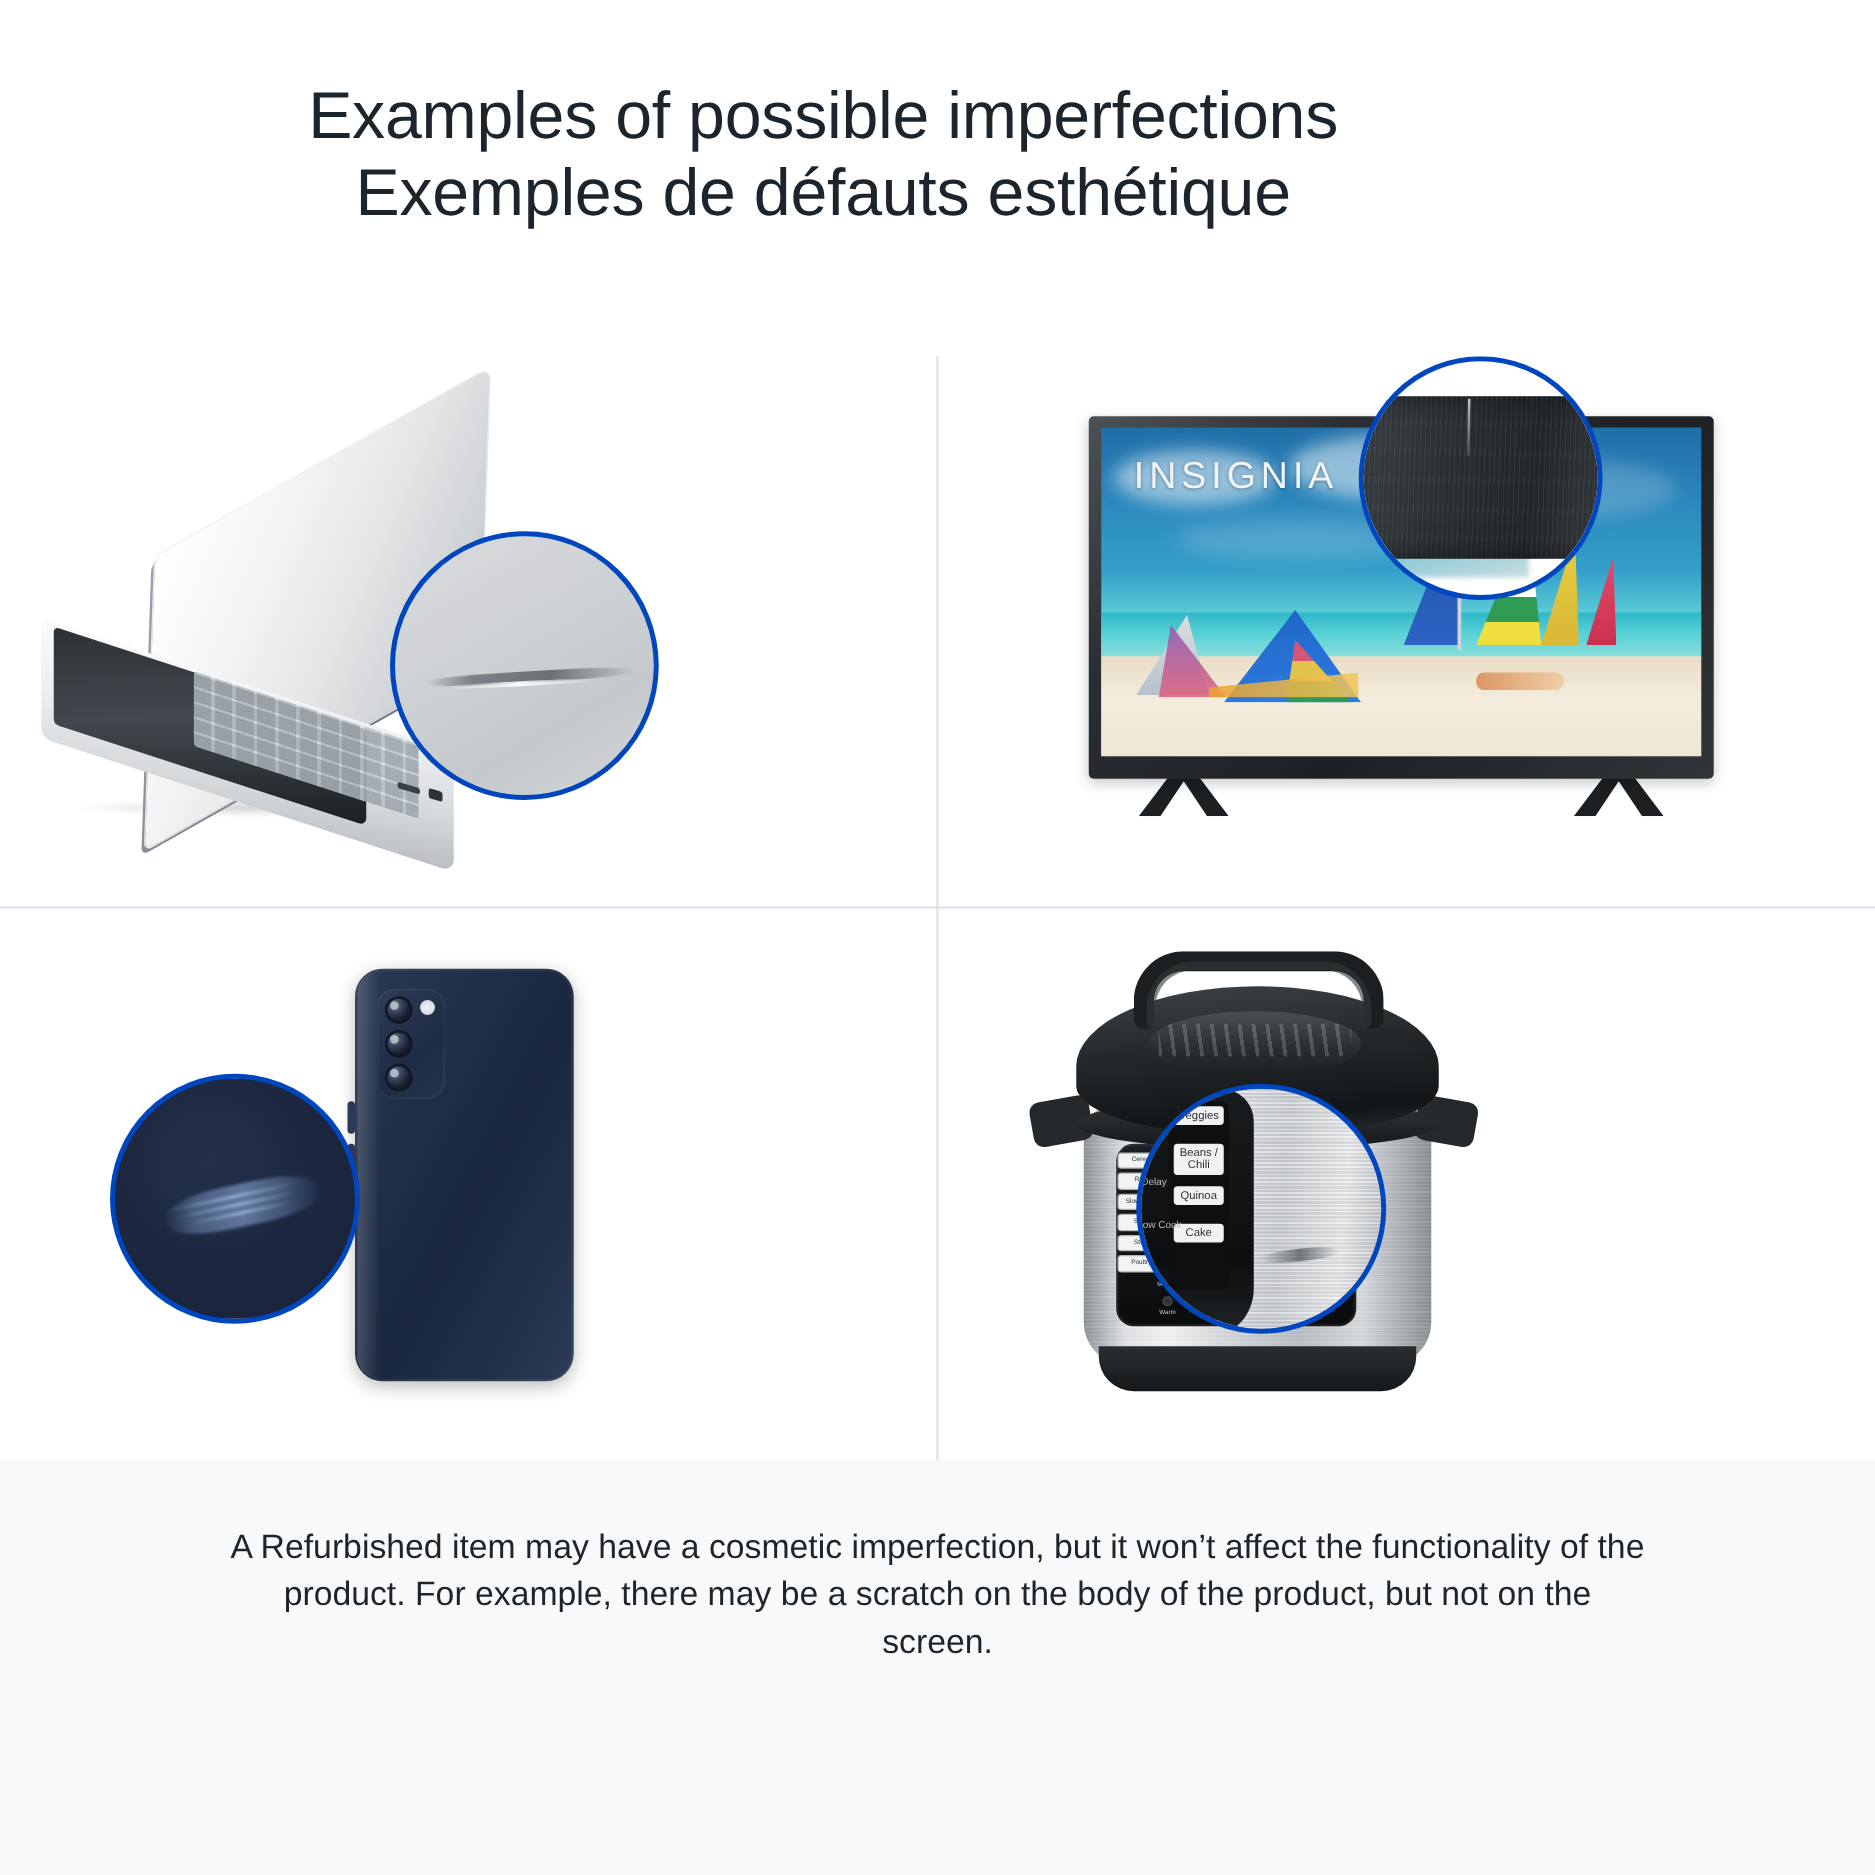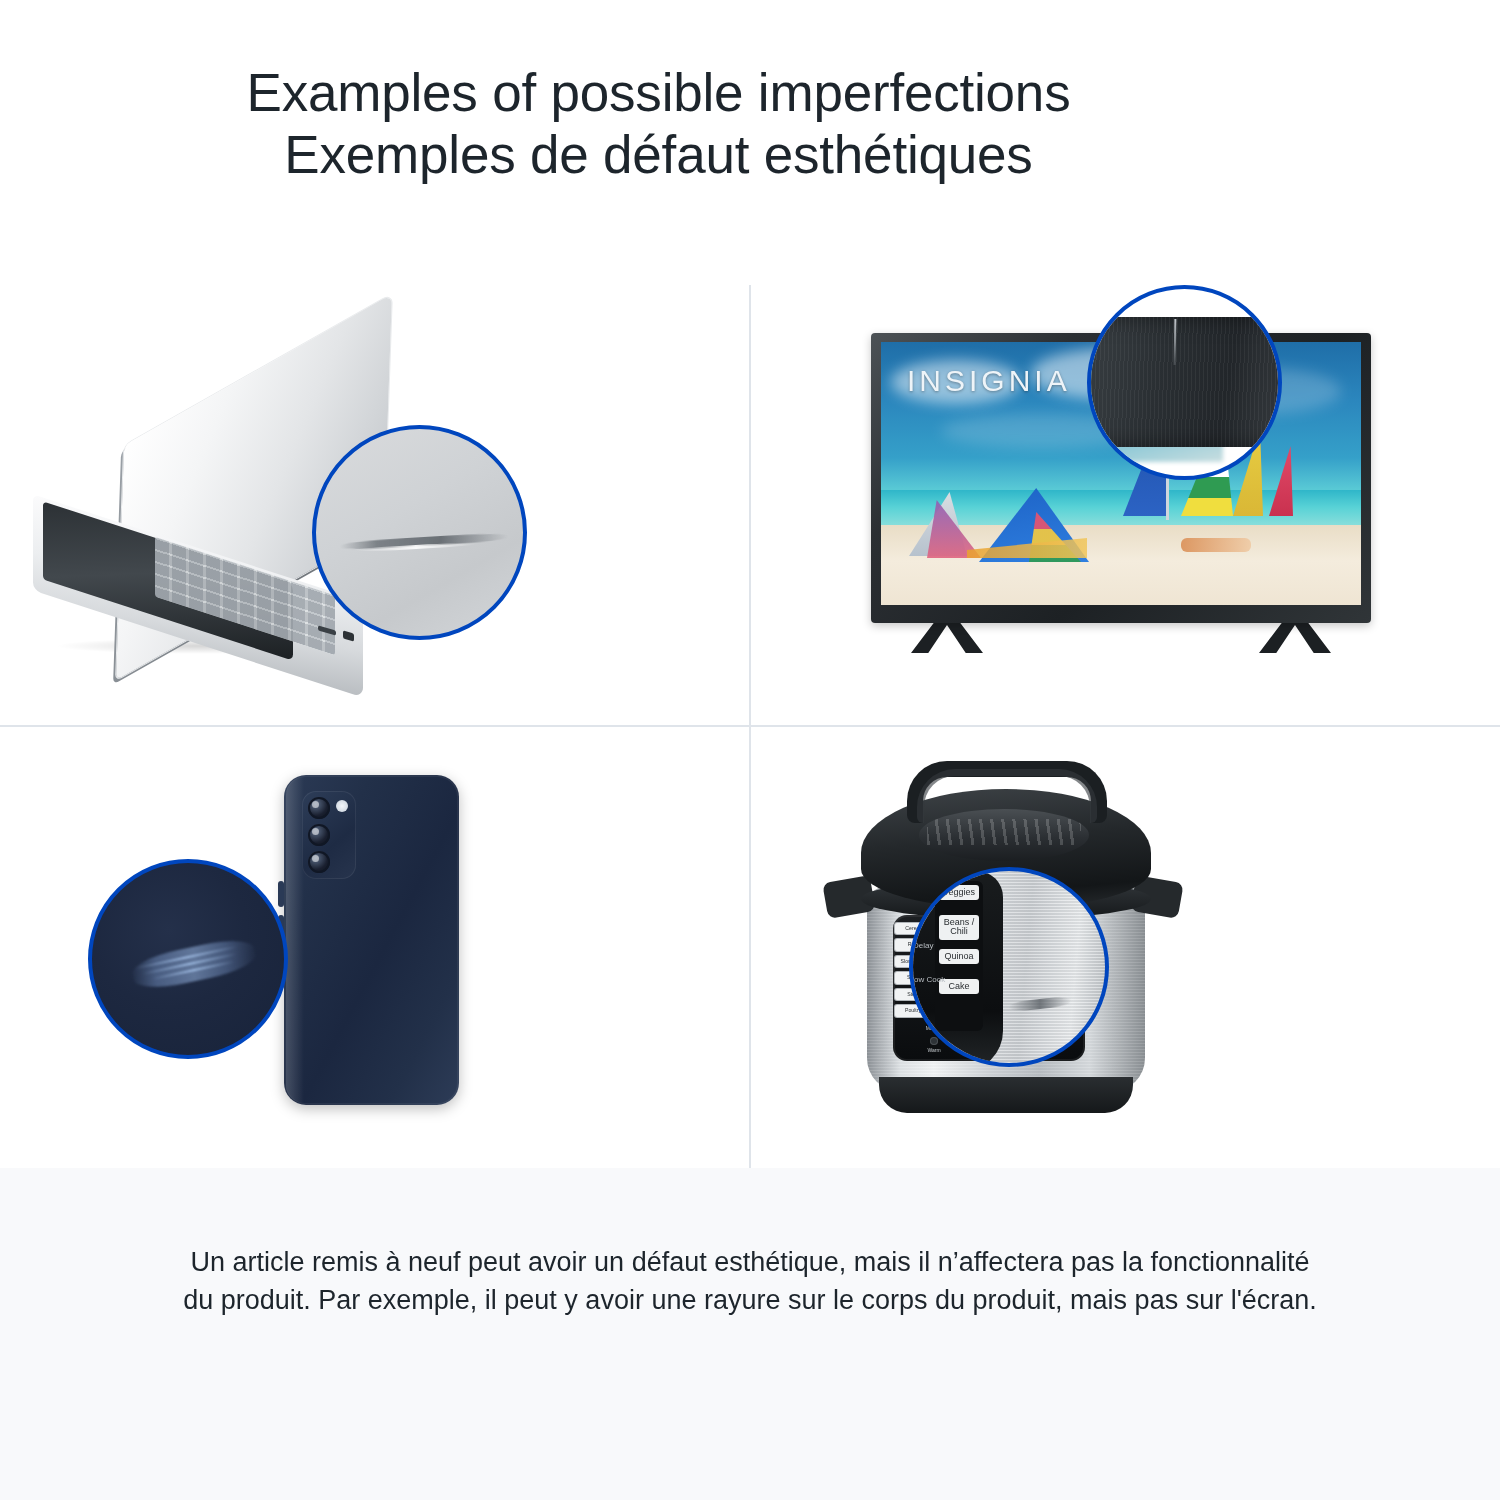--- a/index.html
+++ b/index.html
@@ -351,21 +351,21 @@
   }
   .para.fr{margin-top:25px;}
 </style>
 </head>
 <body>
 
 <div class="page">
 
   <div class="header">
     <div class="title-line">Examples of possible imperfections</div>
-    <div class="title-line">Exemples de défaut esthétiques</div>
+    <div class="title-line">Exemples de défauts esthétique</div>
   </div>
 
   <div class="grid">
     <div class="vline"></div>
     <div class="hline"></div>
 
     <div class="cell tl">
       <div class="cell-stage">
         <div class="lap-wrap">
           <div class="lap-shadow"></div>
@@ -521,16 +521,16 @@
           <div class="mbtn" style="top:108px;">Cake</div>
           <div class="ghost" style="left:0px;top:70px;">Delay</div>
           <div class="ghost" style="left:-6px;top:104px;">Slow Cook</div>
           <div class="cscratch"></div>
         </div>
       </div>
     </div>
   </div>
 
   <div class="footer">
-    <div class="para fr">Un article remis à neuf peut avoir un défaut esthétique, mais il n’affectera pas la fonctionnalité du produit. Par exemple, il peut y avoir une rayure sur le corps du produit, mais pas sur l'écran.</div>
+    <div class="para en">A Refurbished item may have a cosmetic imperfection, but it won’t affect the functionality of the product. For example, there may be a scratch on the body of the product, but not on the screen.</div>
   </div>
 
 </div>
 
 </body></html>

